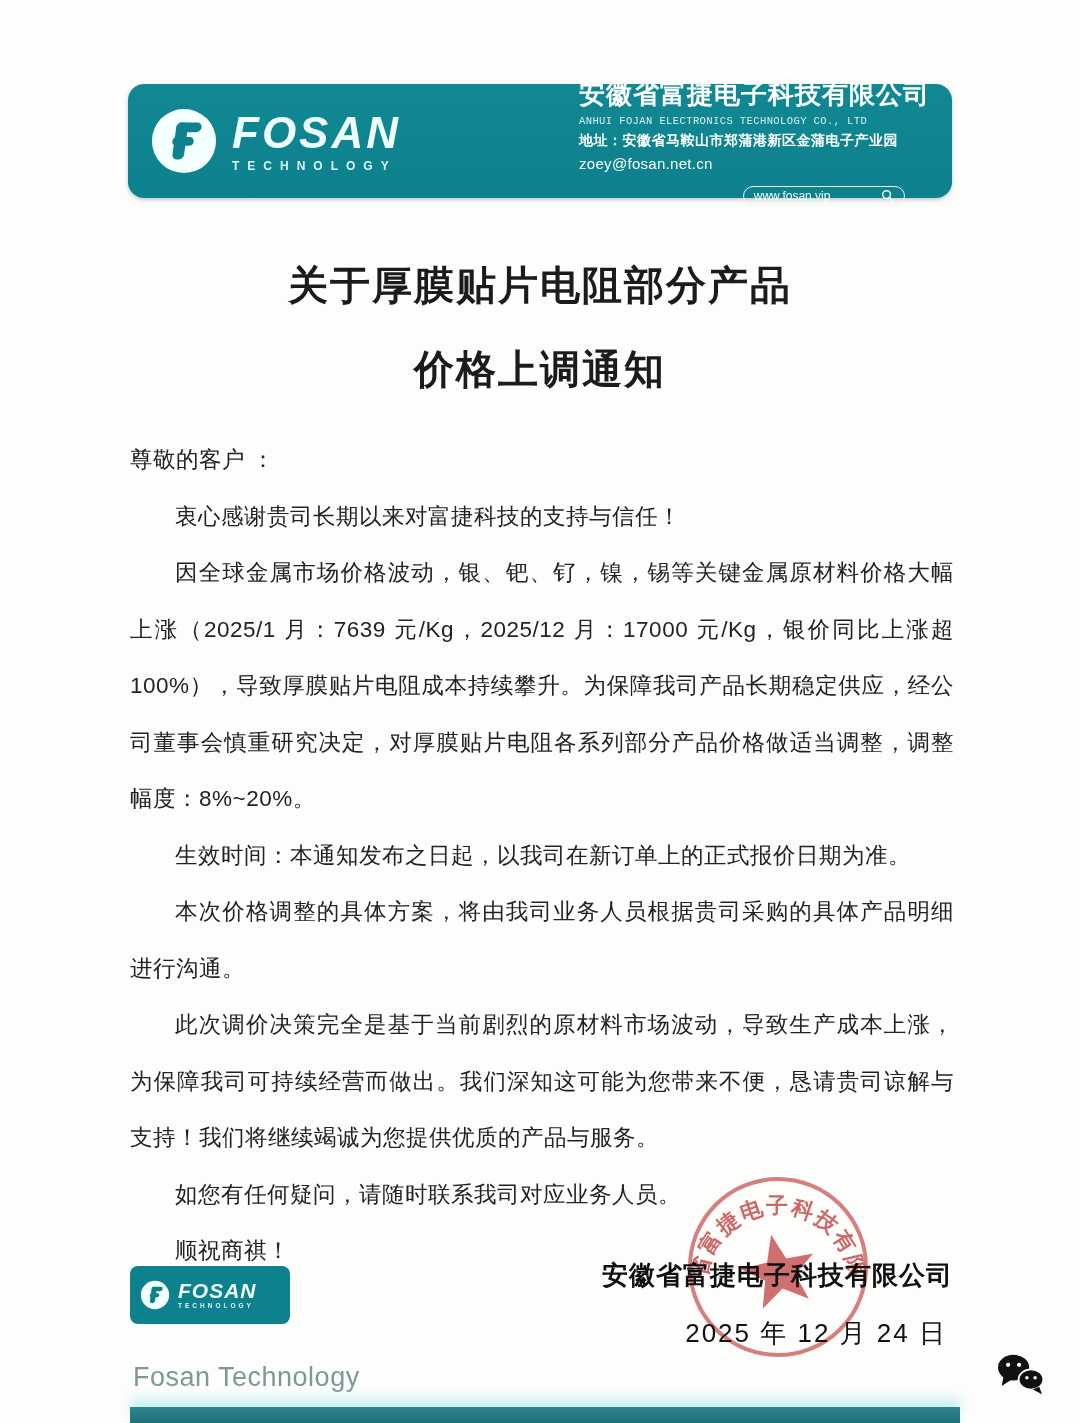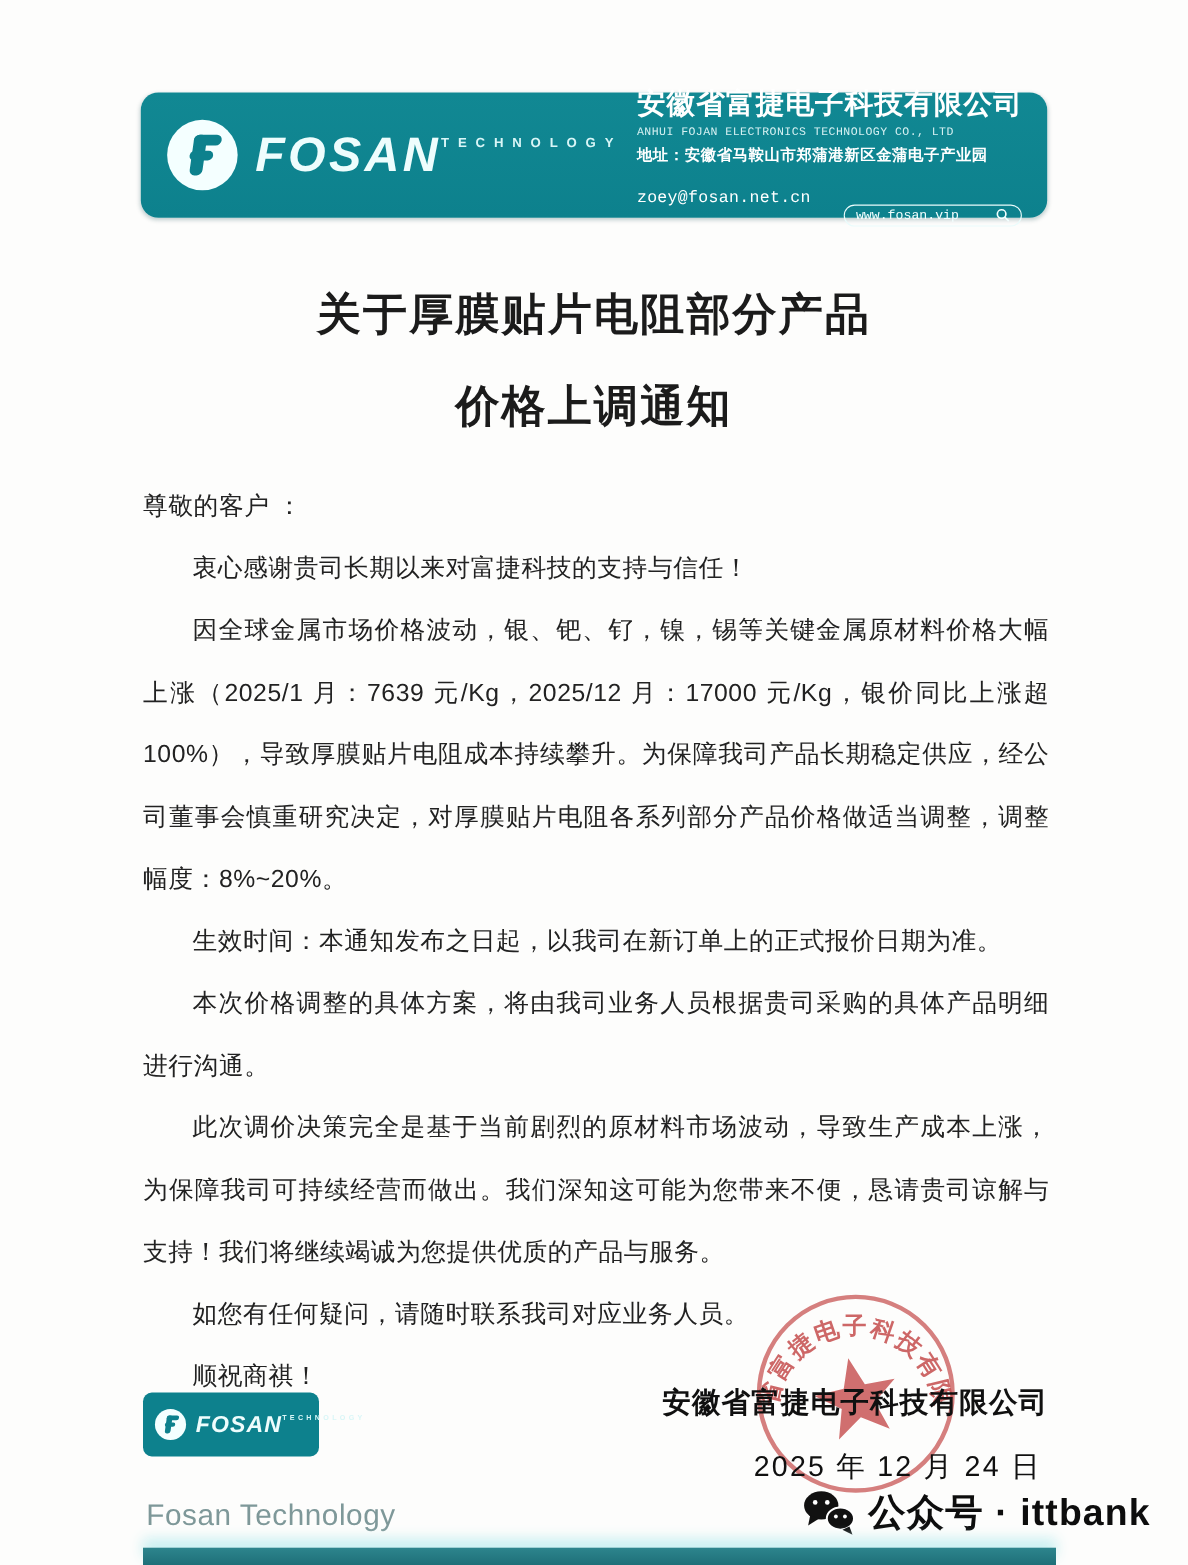--- a/index.html
+++ b/index.html
@@ -12,28 +12,28 @@
   
   .banner{
     position:absolute;left:128px;top:84px;width:824px;height:114px;
     background:linear-gradient(180deg,#118893 0%,#0d818d 100%);
     border-radius:16px;display:flex;align-items:center;justify-content:space-between;
     padding:0 22px;box-sizing:border-box;
     box-shadow:0 2px 4px rgba(0,60,66,.25);
   }
   .logo{display:flex;align-items:center;gap:14px;}
   .logo-circle{width:68px;height:68px;flex:0 0 auto;}
-  .logo-textstack{display:flex;line-height:1;}
+  .logo-textstack{display:flex;flex-direction:column;line-height:1;}
   .logo-brand{font-size:44px;font-weight:bold;font-style:italic;letter-spacing:3px;color:#eefdfd;}
   .logo-sub{font-size:12px;font-weight:bold;letter-spacing:8px;color:#d9f6f7;margin-top:5px;}
   .head-right{text-align:left;color:#ffffff;min-width:330px;}
   .head-cn{font-size:26px;font-weight:bold;letter-spacing:1px;}
   .head-en{font-size:10.5px;color:#d6f1f2;letter-spacing:.4px;margin:3px 0 5px;font-family:Liberation Mono, monospace;}
   .head-addr{font-size:14px;font-weight:bold;letter-spacing:.5px;}
-  .head-contact{display:flex;align-items:center;margin-top:5px;font-family:Liberation Mono, monospace;}
+  .head-contact{display:flex;margin-top:5px;}
   .head-email{font-size:15px;letter-spacing:.3px;}
   .site-pill{
     margin-left:30px;display:flex;align-items:center;justify-content:space-between;
     border:1.5px solid #eafcfc;border-radius:12px;padding:2px 10px;width:140px;
     font-size:12px;color:#f2ffff;margin-top:31px;
   }
   .mag{width:13px;height:13px;}
   
   .title-line{position:absolute;left:0;width:100%;text-align:center;font-weight:bold;color:#1b1b1b;font-size:40px;letter-spacing:2px;}
   .title1{top:258px;}
@@ -148,17 +148,16 @@
     <svg class="wechat-icon" viewBox="0 0 56 48">
       <ellipse cx="21" cy="17" rx="17" ry="14" fill="#111"></ellipse>
       <polygon points="10,27 8,37 19,30" fill="#111"></polygon>
       <circle cx="15" cy="14" r="2.3" fill="#fff"></circle>
       <circle cx="27" cy="14" r="2.3" fill="#fff"></circle>
       <ellipse cx="40" cy="30" rx="13.5" ry="11" fill="#111" stroke="#fff" stroke-width="2"></ellipse>
       <polygon points="49,38 52,46 42,41" fill="#111"></polygon>
       <circle cx="35.5" cy="28" r="1.9" fill="#fff"></circle>
       <circle cx="44.5" cy="28" r="1.9" fill="#fff"></circle>
     </svg>
-    <span class="wechat-label">公众号 · ittbank</span>
   </div>
 
   <div class="bottom-bar"></div>
 </div>
 
 </body></html>

